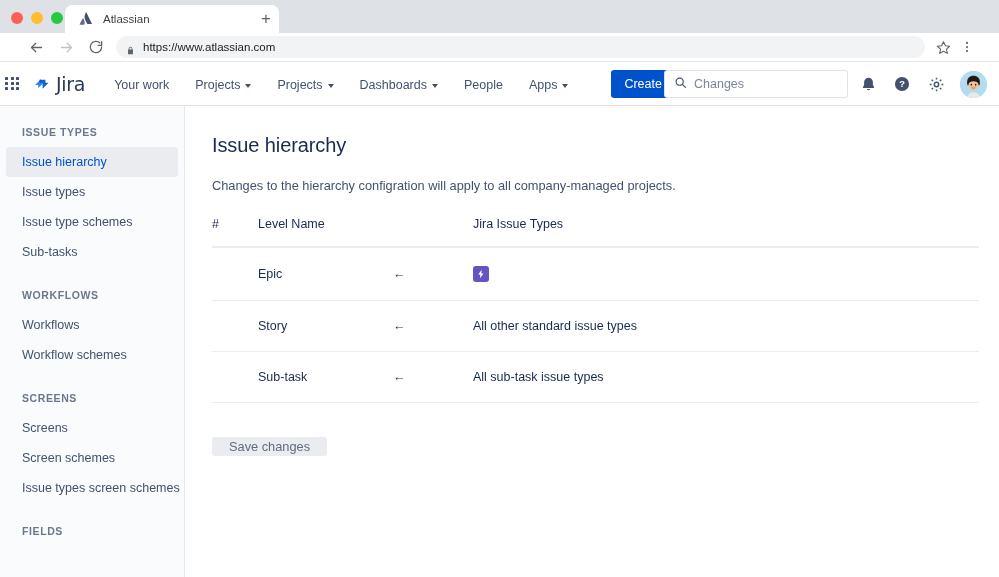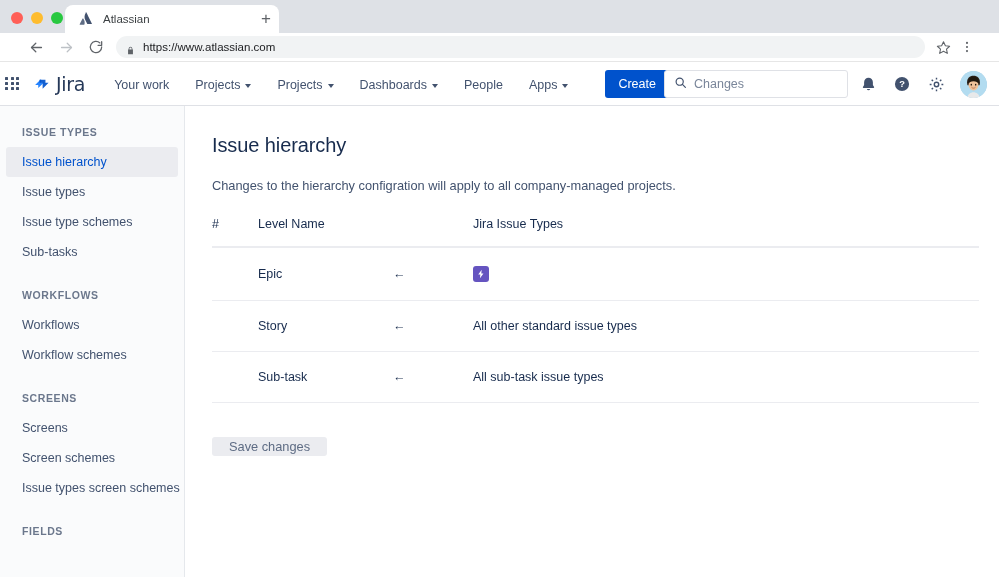--- a/index.html
+++ b/index.html
@@ -135,21 +135,21 @@
     border-right: 3.5px solid transparent;
     border-top: 4px solid #42526e;
     display: inline-block;
     position: relative; top: 1px;
   }
   .create-btn {
     background: #0052cc; color: #ffffff;
     font-size: 12.5px;
     padding: 7px 13px;
     border-radius: 3px;
-    margin-left: 20px;
+    margin-left: 26px;
     border: none;
     white-space: nowrap;
   }
   .nav-right {
     position: absolute; right: 12px; top: 0;
     height: 44px;
     display: flex; align-items: center; gap: 6px;
   }
   .search-box {
     width: 184px; height: 28px;

